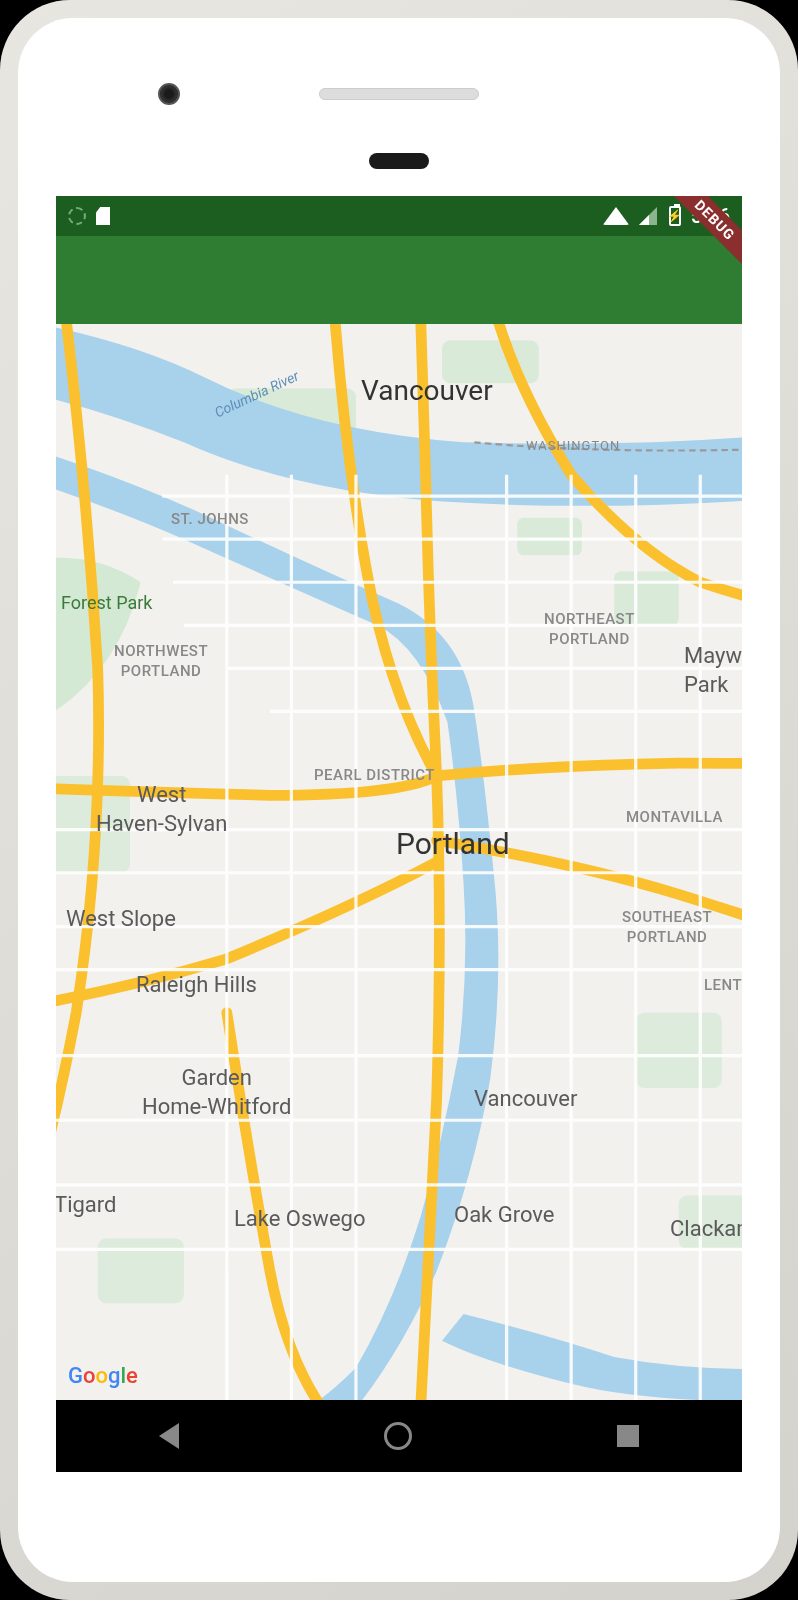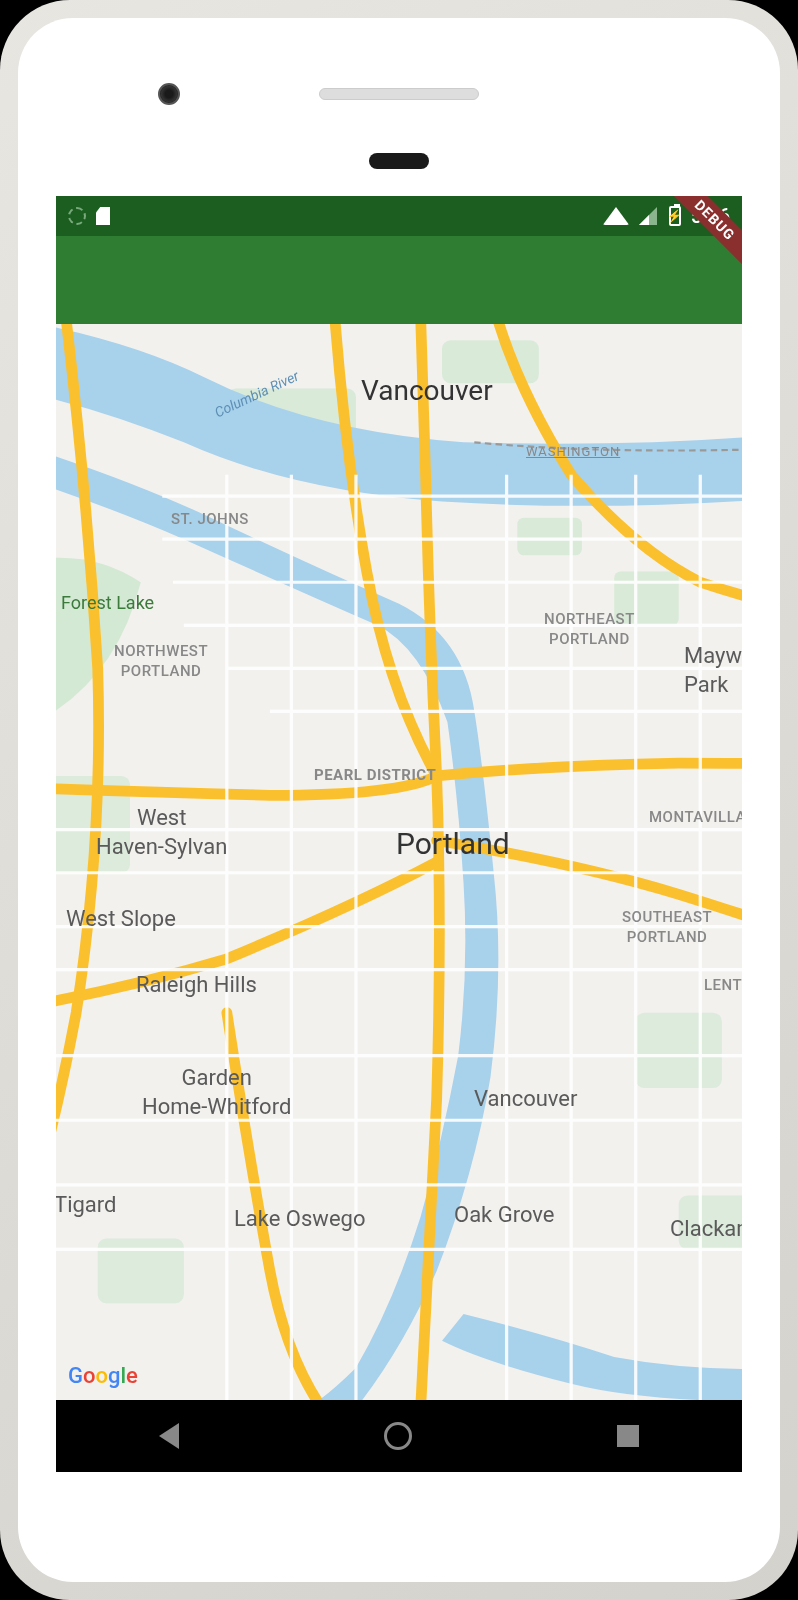--- a/index.html
+++ b/index.html
@@ -267,29 +267,29 @@
               <path d="M 520 140 L 520 1000"></path>
               <path d="M 580 140 L 580 1000"></path>
               <path d="M 640 140 L 640 1000"></path>
           </g>
 
           <path d="M 430 110 Q 560 122 740 115" stroke="#999" stroke-width="2" stroke-dasharray="6 4" fill="none"></path>
         </svg>
         
         <div class="map-label city" style="top:50px; left:305px;">Vancouver</div>
         <div class="map-label river" style="top:62px; left:155px;">Columbia River</div>
-        <div class="map-label state" style="top:120px; left:470px;text-decoration:underline;">WASHINGTON</div>
+        <div class="map-label state" style="top:114px; left:470px;">WASHINGTON</div>
         <div class="map-label district" style="top:186px; left:115px;">ST. JOHNS</div>
-        <div class="map-label park" style="top:268px; left:5px;">Forest Lake</div>
+        <div class="map-label park" style="top:268px; left:5px;">Forest Park</div>
         <div class="map-label district" style="top:286px; left:488px; text-align:center; line-height:1.3;">NORTHEAST<br>PORTLAND</div>
         <div class="map-label district" style="top:318px; left:58px; text-align:center; line-height:1.3;">NORTHWEST<br>PORTLAND</div>
         <div class="map-label" style="top:318px; left:628px; text-align:left; line-height:1.3;">Maywo<br>Park</div>
-        <div class="map-label district" style="top:442px; left:258px;font-weight:bold;">PEARL DISTRICT</div>
-        <div class="map-label" style="top:480px; left:40px; text-align:center; line-height:1.3;">West<br>Haven-Sylvan</div>
-        <div class="map-label district" style="top:484px; left:570px;margin-left:23px;">MONTAVILLA</div>
+        <div class="map-label district" style="top:442px; left:258px;">PEARL DISTRICT</div>
+        <div class="map-label" style="top:457px; left:40px; text-align:center; line-height:1.3;">West<br>Haven-Sylvan</div>
+        <div class="map-label district" style="top:484px; left:570px;">MONTAVILLA</div>
         <div class="map-label city-large" style="top:502px; left:340px;">Portland</div>
         <div class="map-label" style="top:582px; left:10px;">West Slope</div>
         <div class="map-label district" style="top:584px; left:566px; text-align:center; line-height:1.3;">SOUTHEAST<br>PORTLAND</div>
         <div class="map-label" style="top:648px; left:80px;">Raleigh Hills</div>
         <div class="map-label district" style="top:652px; left:648px;">LENTS</div>
         <div class="map-label" style="top:712px; left:86px; text-align:center; line-height:1.3;margin-top:28px;">Garden<br>Home-Whitford</div>
         <div class="map-label" style="top:762px; left:418px;">Vancouver</div>
         <div class="map-label" style="top:868px; left:-2px;">Tigard</div>
         <div class="map-label" style="top:882px; left:178px;">Lake Oswego</div>
         <div class="map-label" style="top:878px; left:398px;">Oak Grove</div>

